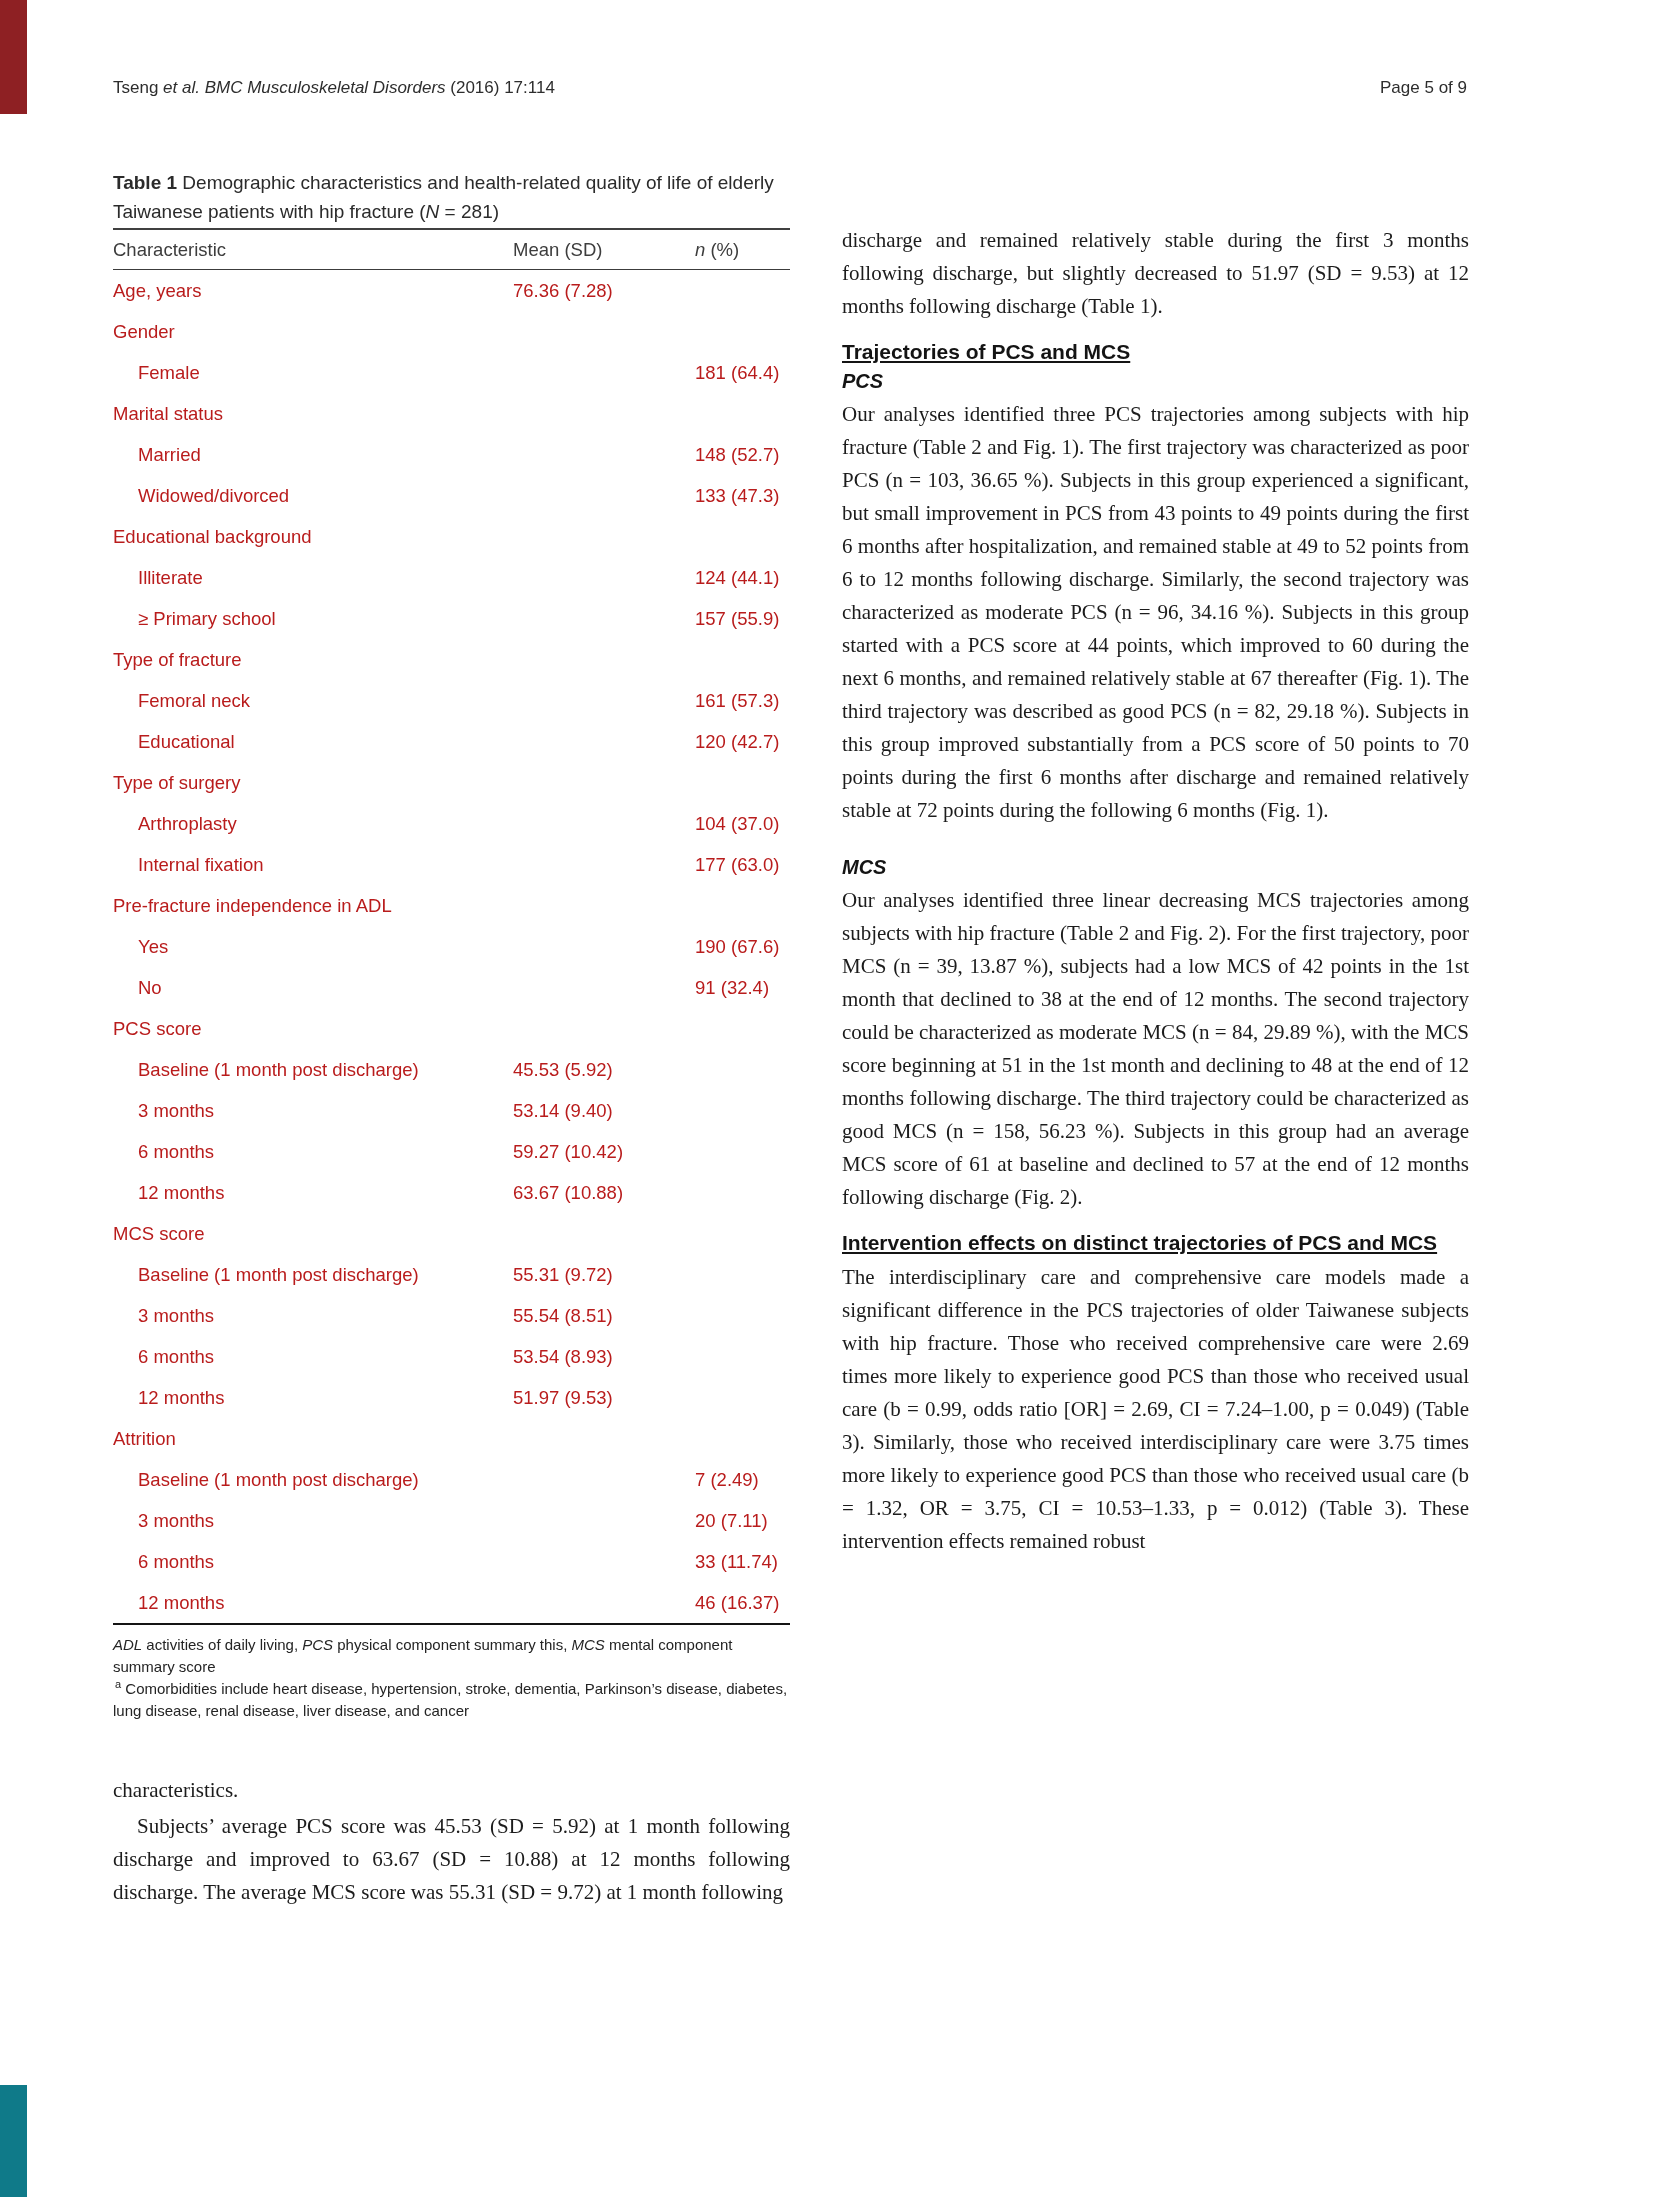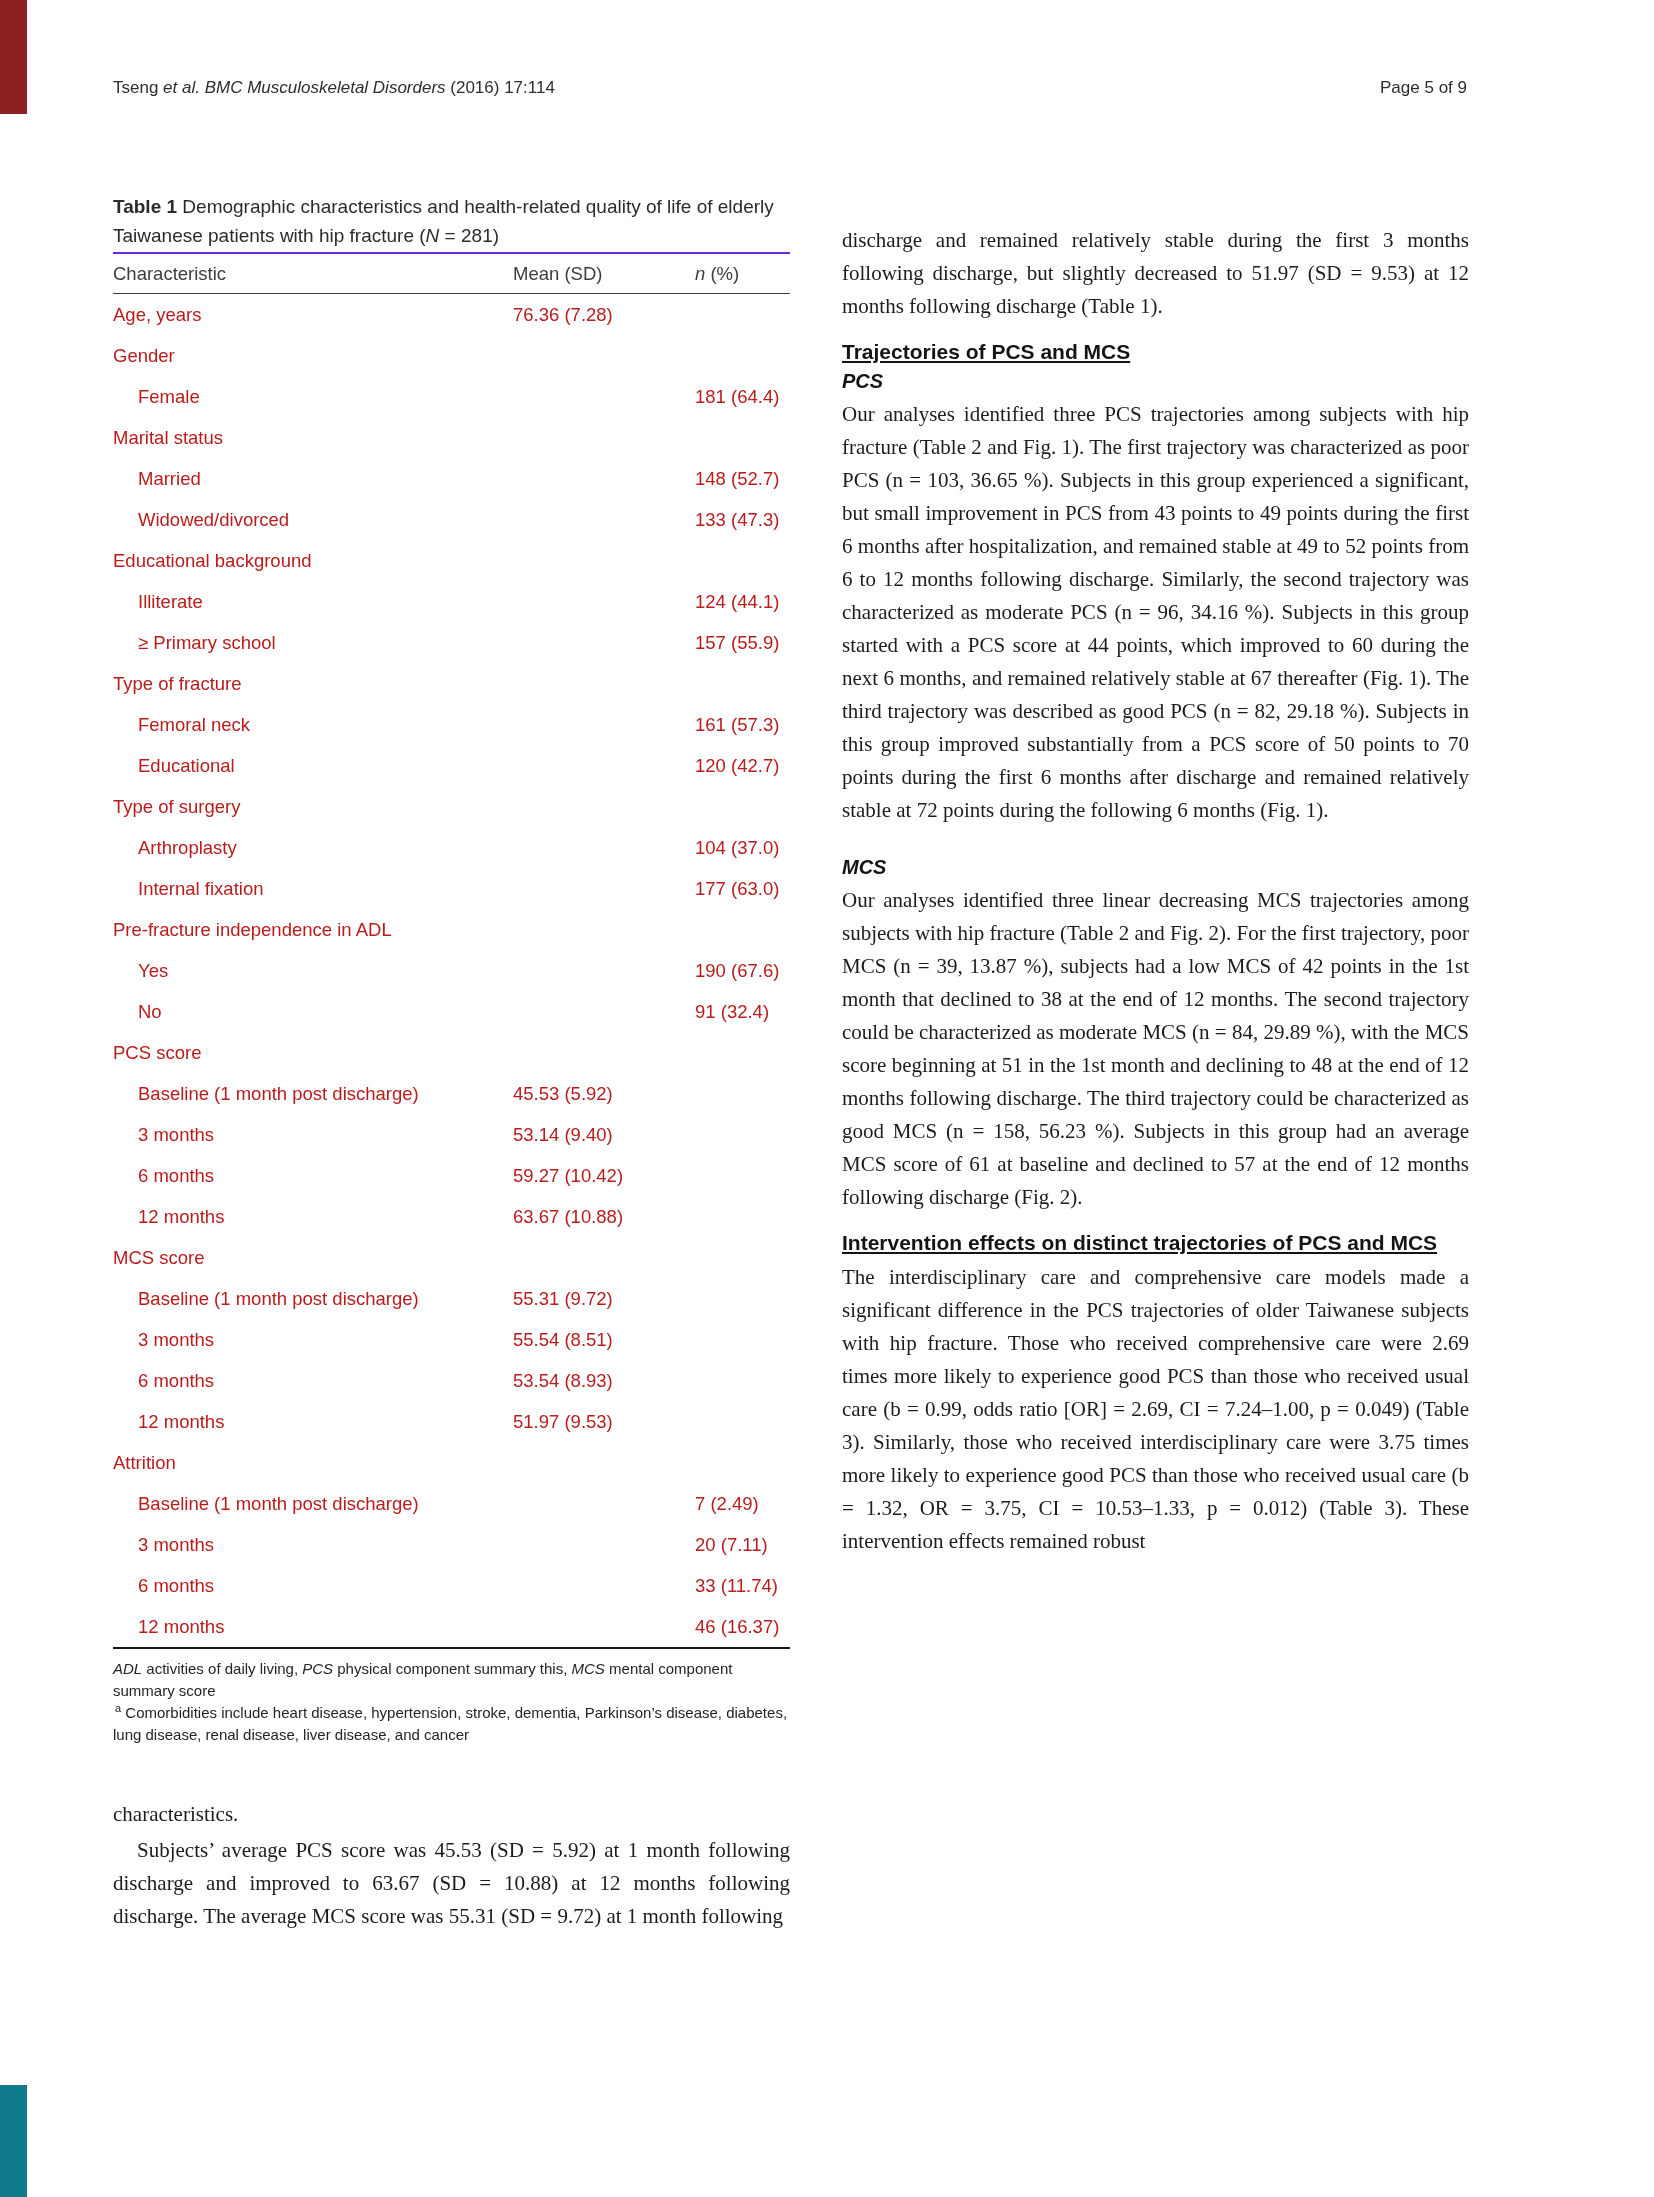--- a/index.html
+++ b/index.html
@@ -18,30 +18,30 @@
 
   
   .running-header {
     position:absolute; top:78px; left:113px; right:187px;
     display:flex; justify-content:space-between; align-items:baseline;
     font-family:"Liberation Sans", sans-serif;
     font-size:17px; color:#2d2d2d;gap:28px;
   }
 
   
-  .col-left  { position:absolute; left:113px; top:168px; width:677px;margin-top:24px; }
+  .col-left  { position:absolute; left:113px; top:168px; width:677px; }
   .col-right { position:absolute; left:842px; top:224px; width:627px; }
 
   
   .tbl-caption {
     font-family:"Liberation Sans", sans-serif;
     font-size:19px; line-height:29px; color:#2b2b2b;
     margin-bottom:2px;
   }
-  .tbl { width:100%; border-top:2px solid #6d28d9; border-bottom:2px solid #141414; }
+  .tbl { width:100%; border-top:2px solid #404040; border-bottom:2px solid #141414; }
   .thead {
     display:flex; align-items:center; height:39px;
     border-bottom:1px solid #3c3c3c;
     font-family:"Liberation Sans", sans-serif;
     font-size:18.5px; color:#3d3d3d;
   }
   .trow {
     display:flex; align-items:center; height:41px;
     font-family:"Liberation Sans", sans-serif;
     font-size:18.5px; color:#b91c1c;

